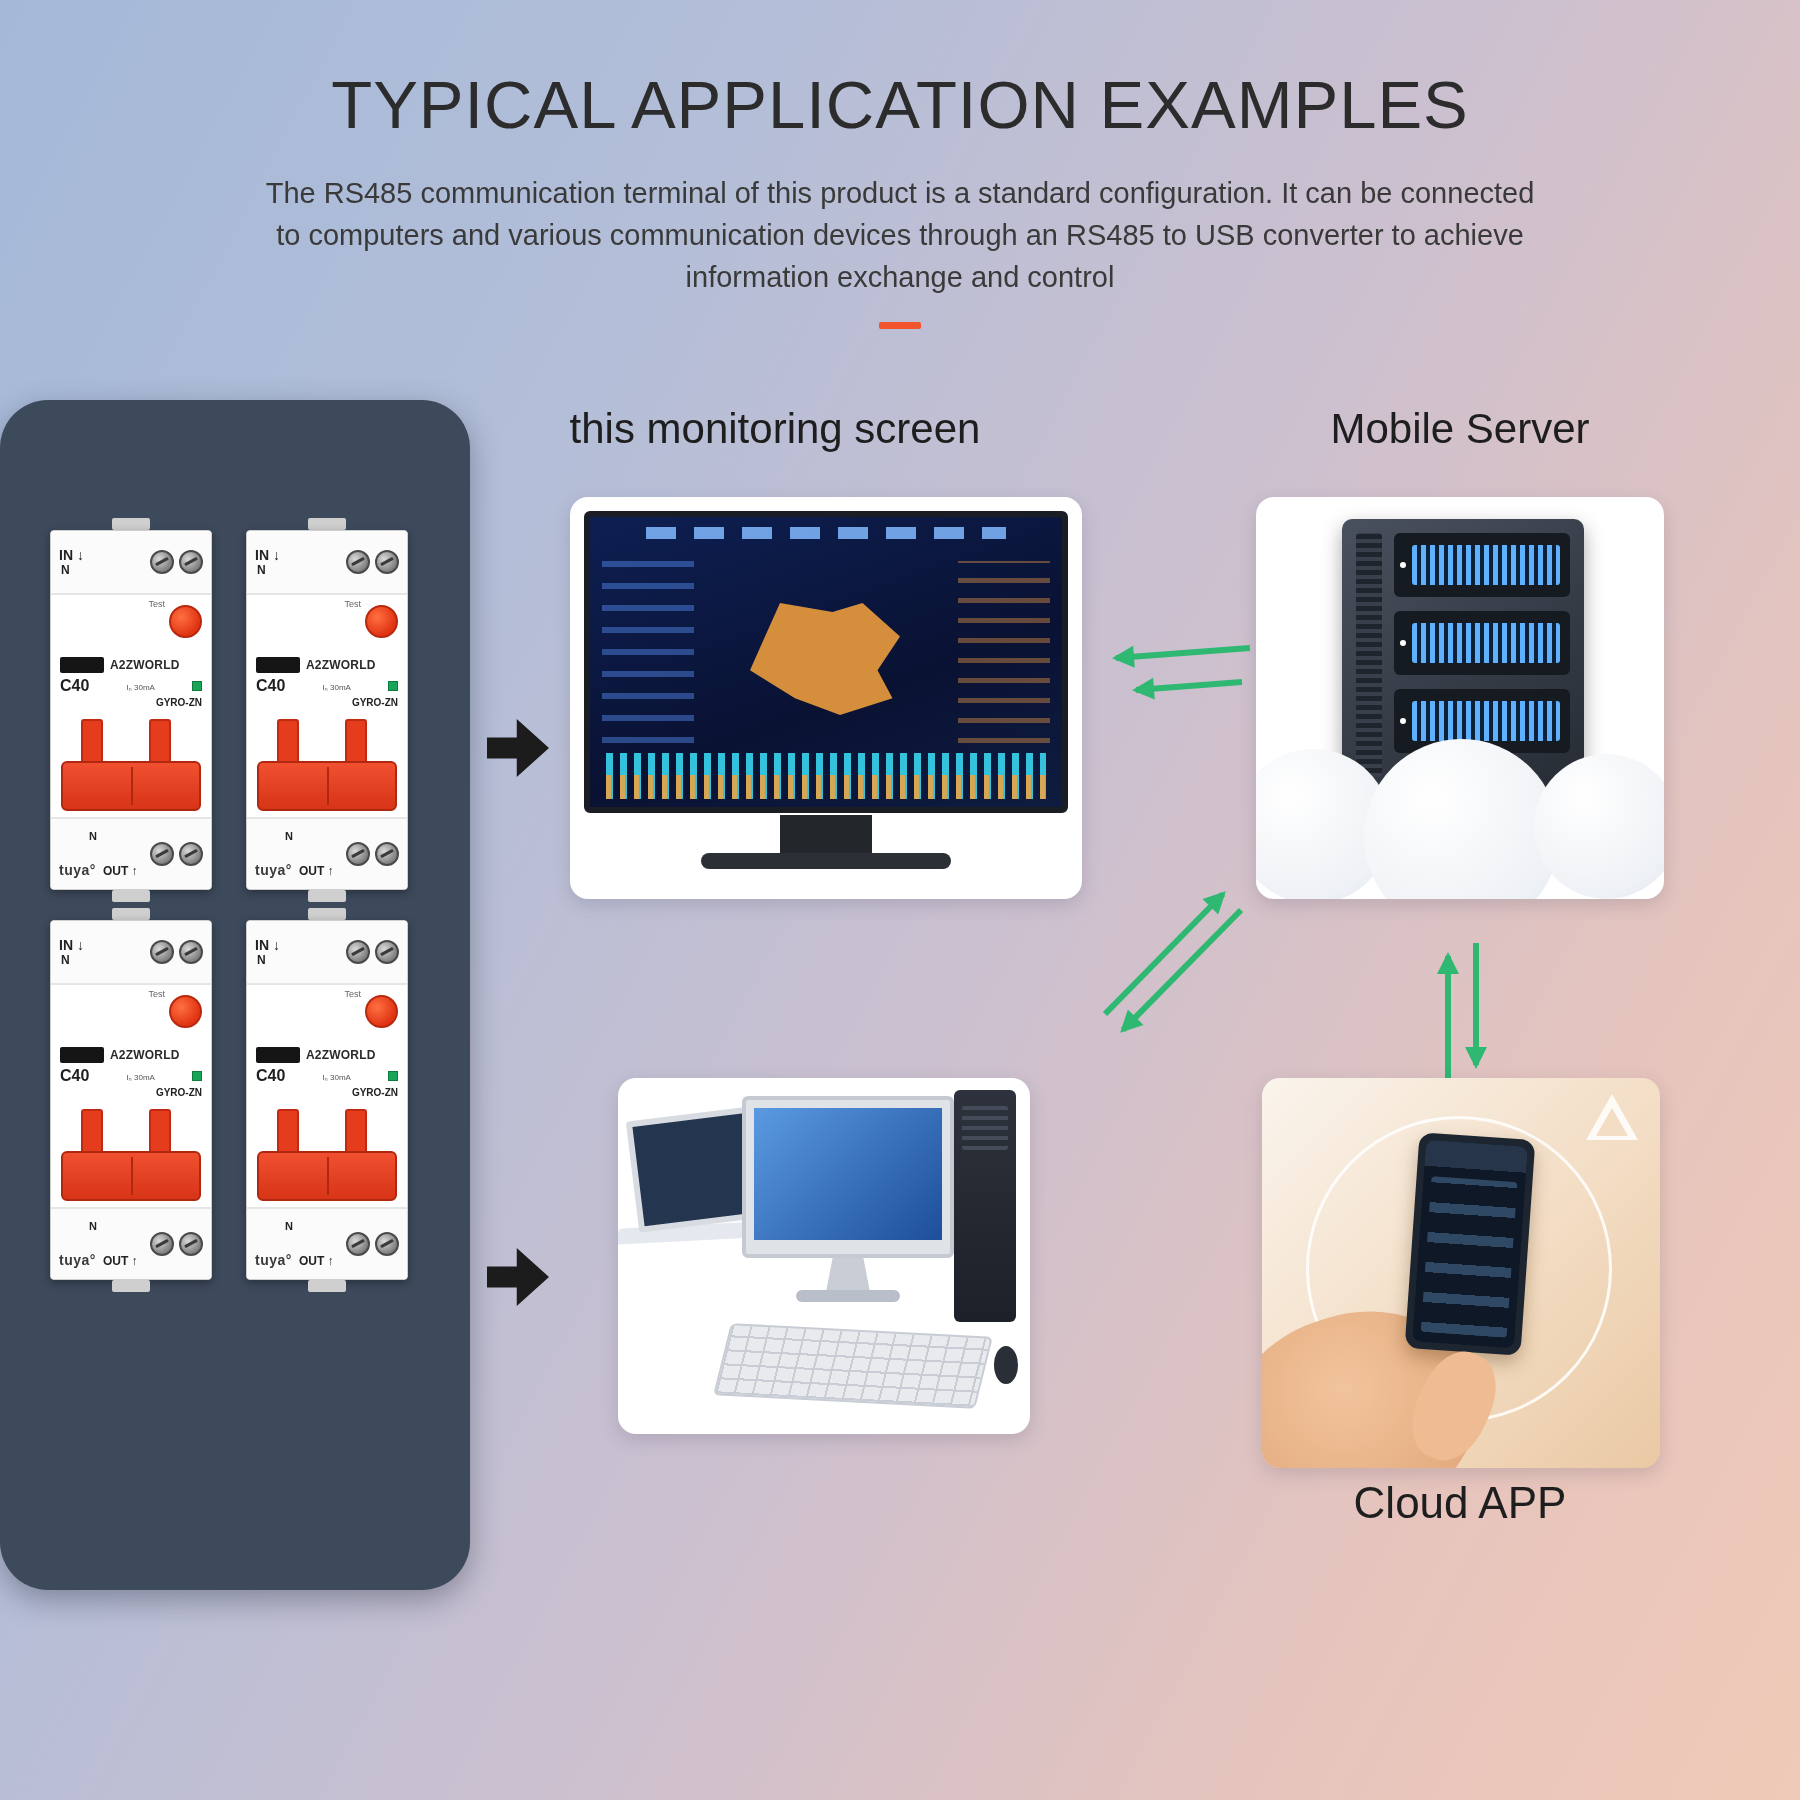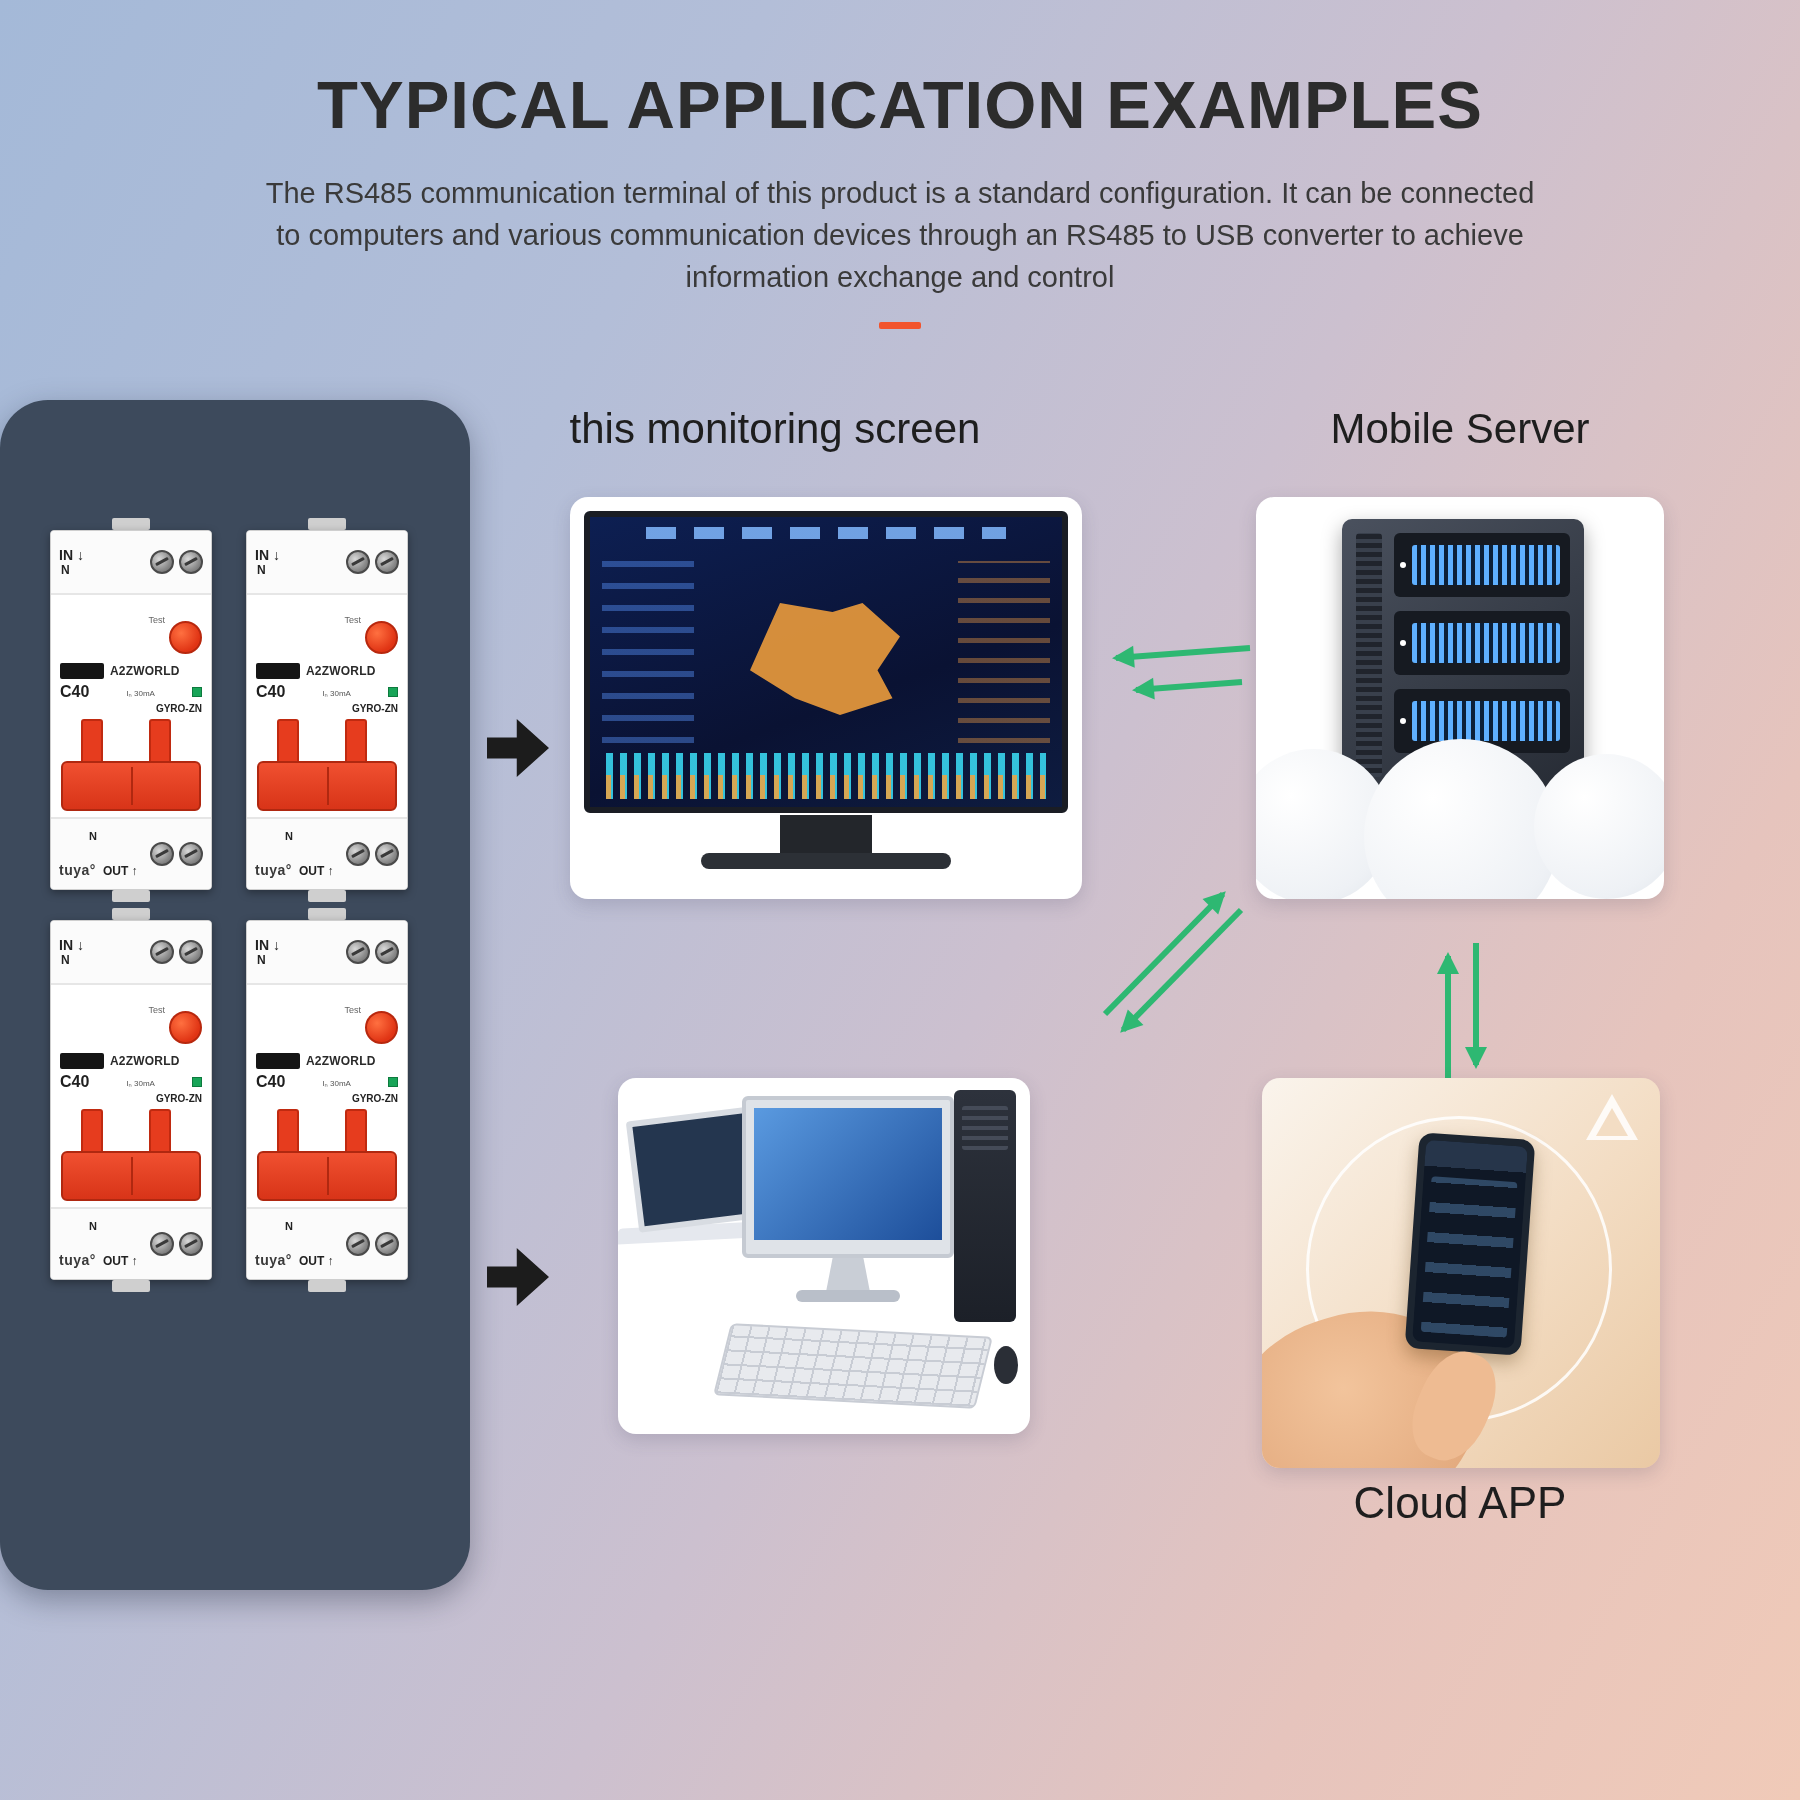--- a/index.html
+++ b/index.html
@@ -7,21 +7,21 @@
   body { font-family:"Liberation Sans", sans-serif; }
 
   .stage {
     position:relative; width:1800px; height:1800px; overflow:hidden;
     background:linear-gradient(118deg,#a4b9d8 0%,#b3bed8 28%,#ccc0cf 55%,#e6c4bd 80%,#f0cab8 100%);
   }
 
   
   .title {
     position:absolute; top:66px; left:0; width:100%;
-    text-align:center; font-size:67px; font-weight:700; color:#2c2c2c; letter-spacing:1px;
+    text-align:center; font-size:67px; font-weight:400; color:#2c2c2c; letter-spacing:1px;
   }
   .subtitle {
     position:absolute; top:172px; left:50%; transform:translateX(-50%);
     width:1270px; text-align:center; font-size:29px; line-height:1.45; color:#3a3a3a;
   }
   .divider {
     position:absolute; top:322px; left:50%; transform:translateX(-50%);
     width:42px; height:7px; background:#F2542D; border-radius:2px;
   }
 
@@ -53,21 +53,21 @@
   .screws { display:flex; gap:5px; }
   .screw {
     width:24px; height:24px; border-radius:50%;
     background:radial-gradient(circle at 35% 35%, #d9d9d9, #8c8c8c 60%, #5e5e5e);
     border:2px solid #4a4a4a; position:relative; display:inline-block;
   }
   .screw::after {
     content:""; position:absolute; left:3px; right:3px; top:8px; height:3px;
     background:#3a3a3a; transform:rotate(-28deg); border-radius:1px;
   }
-  .bk-mid { flex:1; position:relative; padding:8px 9px;margin-top:16px; }
+  .bk-mid { flex:1; position:relative; padding:18px 9px; }
   .test-label { position:absolute; top:4px; right:46px; font-size:9px; color:#666; }
   .test-btn {
     position:absolute; top:10px; right:9px; width:33px; height:33px; border-radius:50%;
     background:radial-gradient(circle at 35% 35%, #ff7040, #e03414 70%);
     border:2px solid #b8280e;
   }
   .disp-row { display:flex; align-items:center; gap:6px; margin-top:44px; }
   .display { width:44px; height:16px; background:#151515; border-radius:2px; flex:none; }
   .brand { font-size:12px; font-weight:bold; color:#2a2a2a; letter-spacing:.2px; }
   .spec-row { display:flex; justify-content:space-between; align-items:center; margin-top:4px; }

